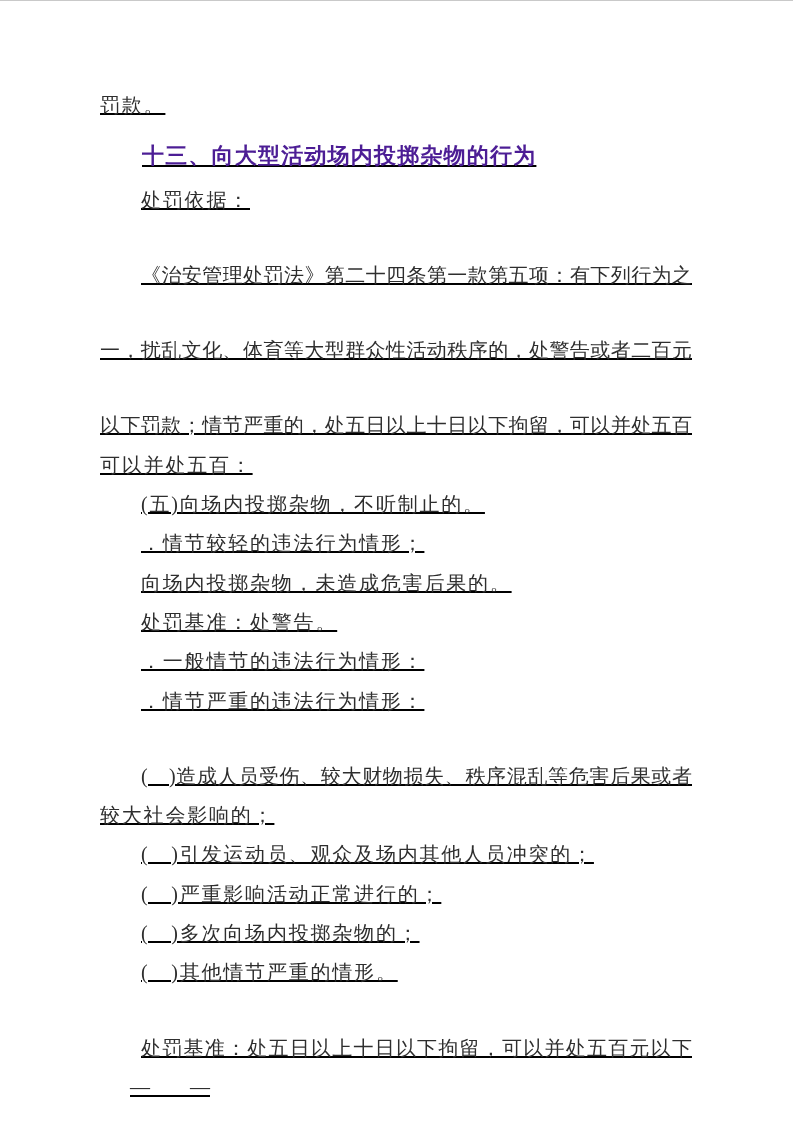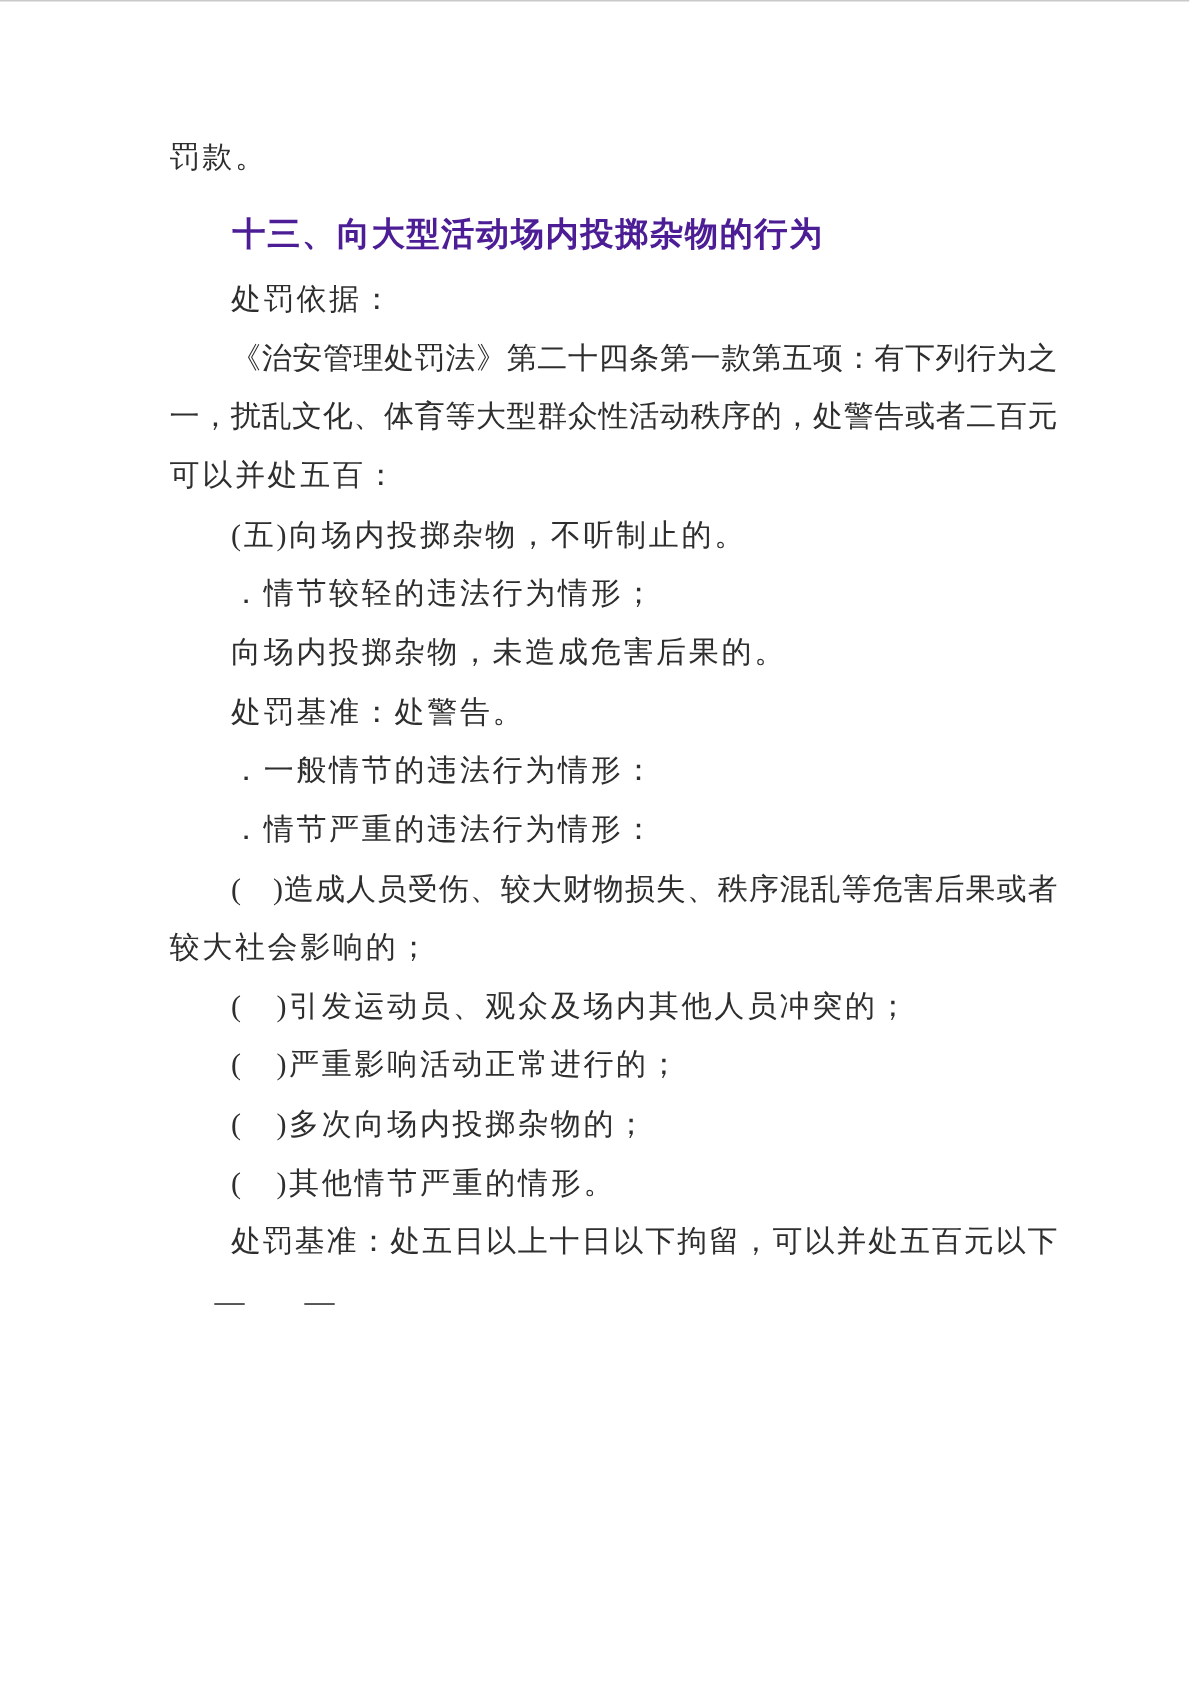--- a/index.html
+++ b/index.html
@@ -14,36 +14,38 @@
     width: 793px; height: 1122px;
     background: #ffffff;
   }
   .scan-edge {
     position: absolute; top: 0; left: 0;
     width: 100%; height: 1px;
     background: #c9c9c9;
   }
   .content {
     position: absolute;
-    left: 113px; top: 86px;
+    left: 100px; top: 86px;
     width: 592px;
+    text-decoration: underline;
   }
   .line {
     font-size: 20px;
     line-height: 39.3px;
     letter-spacing: 1.8px;
     color: #2e2e2e;
     font-family: "Liberation Serif", "DejaVu Serif", serif;
   }
   .line.indent { text-indent: 41px; }
   .line.full {
     letter-spacing: 0;
     text-align: justify;
     text-align-last: justify;
     text-justify: inter-ideograph;
+    margin-top: 36px;
   }
   .heading {
     font-family: "Liberation Sans", "DejaVu Sans", sans-serif;
     font-weight: 700;
     font-size: 22px;
     line-height: 39.3px;
     letter-spacing: 1.2px;
     color: #4c1d95;
     text-indent: 42px;
     margin: 11px 0 5px 0;
@@ -62,20 +64,21 @@
 
 <div class="page">
   <div class="scan-edge"></div>
   <div class="content">
     <div class="line">罚款。</div>
     <h1 class="heading">十三、向大型活动场内投掷杂物的行为</h1>
     <div>
         <div class="line indent">处罚依据：</div>
         <div class="line indent full">《治安管理处罚法》第二十四条第一款第五项：有下列行为之</div>
         <div class="line full">一，扰乱文化、体育等大型群众性活动秩序的，处警告或者二百元</div>
+        <div class="line full">以下罚款；情节严重的，处五日以上十日以下拘留，可以并处五百</div>
         <div class="line">可以并处五百：</div>
         <div class="line indent">(五)向场内投掷杂物，不听制止的。</div>
         <div class="line indent">．情节较轻的违法行为情形；</div>
         <div class="line indent">向场内投掷杂物，未造成危害后果的。</div>
         <div class="line indent">处罚基准：处警告。</div>
         <div class="line indent">．一般情节的违法行为情形：</div>
         <div class="line indent">．情节严重的违法行为情形：</div>
         <div class="line indent full">(　)造成人员受伤、较大财物损失、秩序混乱等危害后果或者</div>
         <div class="line">较大社会影响的；</div>
         <div class="line indent">(　)引发运动员、观众及场内其他人员冲突的；</div>

